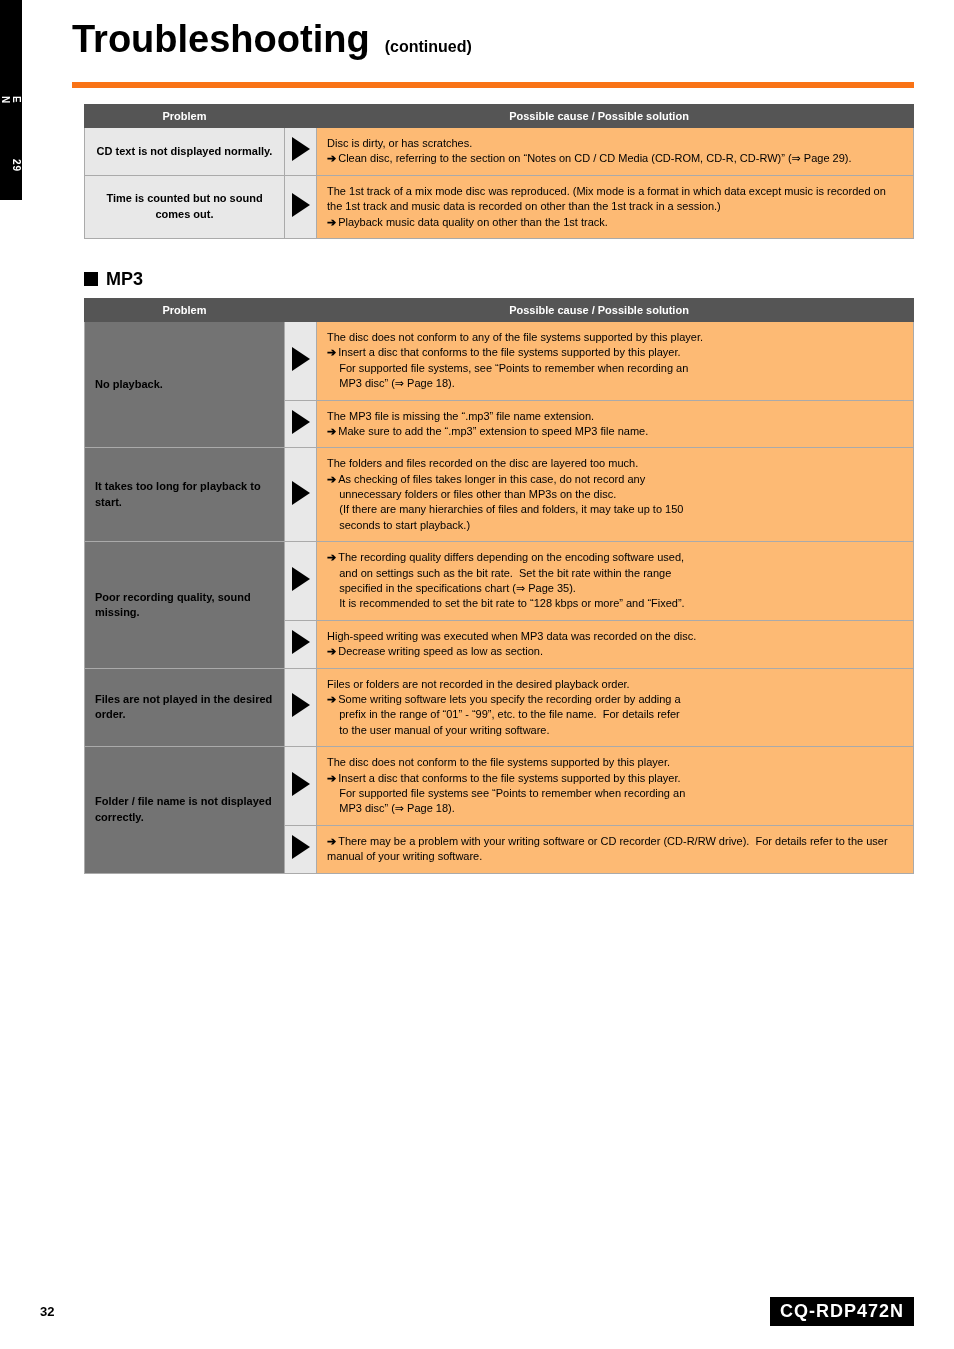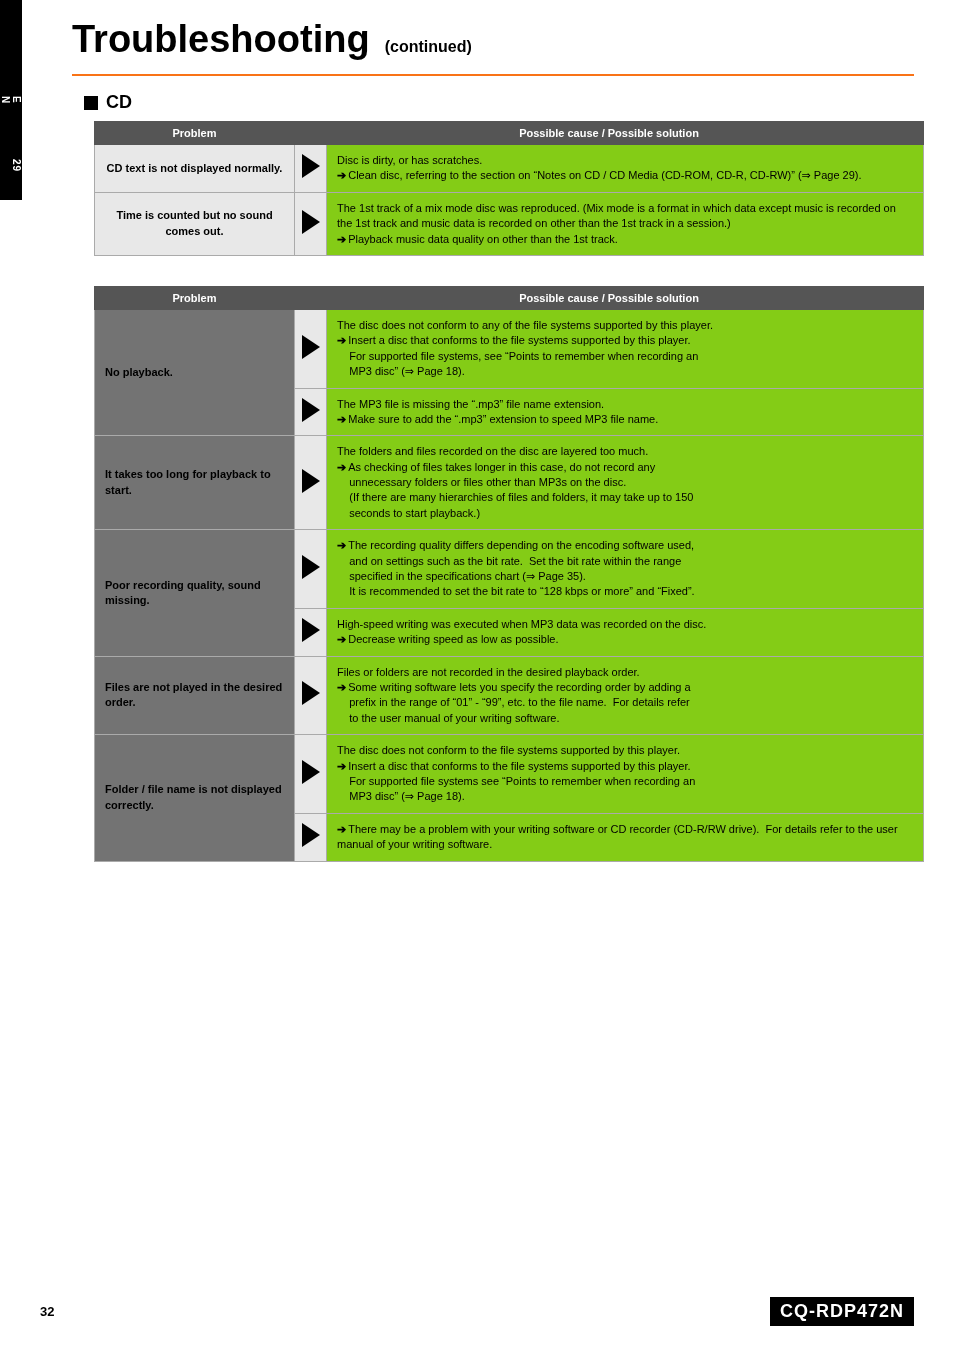--- a/index.html
+++ b/index.html
@@ -41,22 +41,22 @@
       background: #000;
       color: #fff;
       font-size: 10px;
       font-weight: bold;
       text-align: center;
       padding: 4px 0;
     }
 
     
     .page-header {
-      border-bottom: 2px solid #f97316;
-      padding-bottom: 16px;
+      border-bottom: 6px solid #f97316;
+      padding-bottom: 24px;
       margin-bottom: 16px;
       margin-left: 12px;
     }
     .page-header h1 {
       font-size: 38px;
       font-weight: bold;
       line-height: 1;
       display: inline;
     }
     .page-header .continued {
@@ -81,21 +81,21 @@
     }
     .section-header h2 {
       font-size: 18px;
       font-weight: bold;
     }
 
     
     .trouble-table {
       width: 100%;
       border-collapse: collapse;
-      margin-left: 22px;
+      margin-left: 12px;
       margin-bottom: 30px;
       width: calc(100% - 12px);
     }
     .trouble-table thead tr th {
       background: #555;
       color: #fff;
       font-weight: bold;
       font-size: 11px;
       padding: 5px 10px;
       border: 1px solid #555;
@@ -117,21 +117,21 @@
       text-align: center;
       width: 200px;
     }
     .trouble-table tbody tr td.arrow-cell {
       width: 32px;
       text-align: center;
       background: #e8e8e8;
       padding: 0;
     }
     .trouble-table tbody tr td.solution-cell {
-      background: #84cc16;
+      background: #fdba74;
     }
 
     
     .arrow-right {
       display: inline-block;
       width: 0;
       height: 0;
       border-top: 12px solid transparent;
       border-bottom: 12px solid transparent;
       border-left: 18px solid #000;
@@ -184,67 +184,67 @@
   <span>E<br>N<br>G<br>L<br>I<br>S<br>H</span>
   <div class="page-num">29</div>
 </div>
 
 <div class="page-header" style="margin-left:22px;">
   <h1>Troubleshooting</h1>
   <span class="continued">(continued)</span>
 </div>
 
 <div style="margin-left:22px;">
+
+  <table class="trouble-table">
+    <thead>
+      <tr>
+        <th>Problem</th>
+        <th colspan="2">Possible cause / Possible solution</th>
+      </tr>
+    </thead>
+    <tbody>
+
+      <tr>
+        <td class="problem-cell">CD text is not displayed normally.</td>
+        <td class="arrow-cell"><div class="arrow-right"></div></td>
+        <td class="solution-cell">
+          <span>Disc is dirty, or has scratches.<br></span>
+          <span class="bold-arrow">Clean disc, referring to the section on “Notes on CD / CD Media (CD-ROM, CD-R, CD-RW)” (⇒ Page 29).</span>
+        </td>
+      </tr>
+
+      <tr>
+        <td class="problem-cell">Time is counted but no sound comes out.</td>
+        <td class="arrow-cell"><div class="arrow-right"></div></td>
+        <td class="solution-cell">
+          <span>The 1st track of a mix mode disc was reproduced. (Mix mode is a format in which data except music is recorded on the 1st track and music data is recorded on other than the 1st track in a session.)<br></span>
+          <span class="bold-arrow">Playback music data quality on other than the 1st track.</span>
+        </td>
+      </tr>
+    </tbody>
+  </table>
+</div>
+
+<div style="margin-left:22px; margin-top:20px;">
   <div class="section-header">
     <span class="section-icon"></span>
-    <h2>CD</h2>
+    <h2>MP3</h2>
   </div>
 
   <table class="trouble-table">
     <thead>
       <tr>
         <th>Problem</th>
         <th colspan="2">Possible cause / Possible solution</th>
       </tr>
     </thead>
     <tbody>
 
       <tr>
-        <td class="problem-cell">CD text is not displayed normally.</td>
-        <td class="arrow-cell"><div class="arrow-right"></div></td>
-        <td class="solution-cell">
-          <span>Disc is dirty, or has scratches.<br></span>
-          <span class="bold-arrow">Clean disc, referring to the section on “Notes on CD / CD Media (CD-ROM, CD-R, CD-RW)” (⇒ Page 29).</span>
-        </td>
-      </tr>
-
-      <tr>
-        <td class="problem-cell">Time is counted but no sound comes out.</td>
-        <td class="arrow-cell"><div class="arrow-right"></div></td>
-        <td class="solution-cell">
-          <span>The 1st track of a mix mode disc was reproduced. (Mix mode is a format in which data except music is recorded on the 1st track and music data is recorded on other than the 1st track in a session.)<br></span>
-          <span class="bold-arrow">Playback music data quality on other than the 1st track.</span>
-        </td>
-      </tr>
-    </tbody>
-  </table>
-</div>
-
-<div style="margin-left:22px; margin-top:20px;">
-
-  <table class="trouble-table">
-    <thead>
-      <tr>
-        <th>Problem</th>
-        <th colspan="2">Possible cause / Possible solution</th>
-      </tr>
-    </thead>
-    <tbody>
-
-      <tr>
         <td class="rowspan-problem" rowspan="2">No playback.</td>
         <td class="arrow-cell"><div class="arrow-right"></div></td>
         <td class="solution-cell">
           <span>The disc does not conform to any of the file systems supported by this player.<br></span>
           <span class="bold-arrow">Insert a disc that conforms to the file systems supported by this player.<br>&nbsp;&nbsp;&nbsp;&nbsp;For supported file systems, see “Points to remember when recording an<br>&nbsp;&nbsp;&nbsp;&nbsp;MP3 disc” (⇒ Page 18).</span>
         </td>
       </tr>
       <tr>
         <td class="arrow-cell"><div class="arrow-right"></div></td>
         <td class="solution-cell">
@@ -266,21 +266,21 @@
         <td class="rowspan-problem" rowspan="2">Poor recording quality, sound missing.</td>
         <td class="arrow-cell"><div class="arrow-right"></div></td>
         <td class="solution-cell">
           <span class="bold-arrow">The recording quality differs depending on the encoding software used,<br>&nbsp;&nbsp;&nbsp;&nbsp;and on settings such as the bit rate.&nbsp; Set the bit rate within the range<br>&nbsp;&nbsp;&nbsp;&nbsp;specified in the specifications chart (⇒ Page 35).<br>&nbsp;&nbsp;&nbsp;&nbsp;It is recommended to set the bit rate to “128 kbps or more” and “Fixed”.</span>
         </td>
       </tr>
       <tr>
         <td class="arrow-cell"><div class="arrow-right"></div></td>
         <td class="solution-cell">
           <span>High-speed writing was executed when MP3 data was recorded on the disc.<br></span>
-          <span class="bold-arrow">Decrease writing speed as low as possible.</span>
+          <span class="bold-arrow">Decrease writing speed as low as section.</span>
         </td>
       </tr>
 
       <tr>
         <td class="rowspan-problem">Files are not played in the desired order.</td>
         <td class="arrow-cell"><div class="arrow-right"></div></td>
         <td class="solution-cell">
           <span>Files or folders are not recorded in the desired playback order.<br></span>
           <span class="bold-arrow">Some writing software lets you specify the recording order by adding a<br>&nbsp;&nbsp;&nbsp;&nbsp;prefix in the range of “01” - “99”, etc. to the file name.&nbsp; For details refer<br>&nbsp;&nbsp;&nbsp;&nbsp;to the user manual of your writing software.</span>
         </td>

